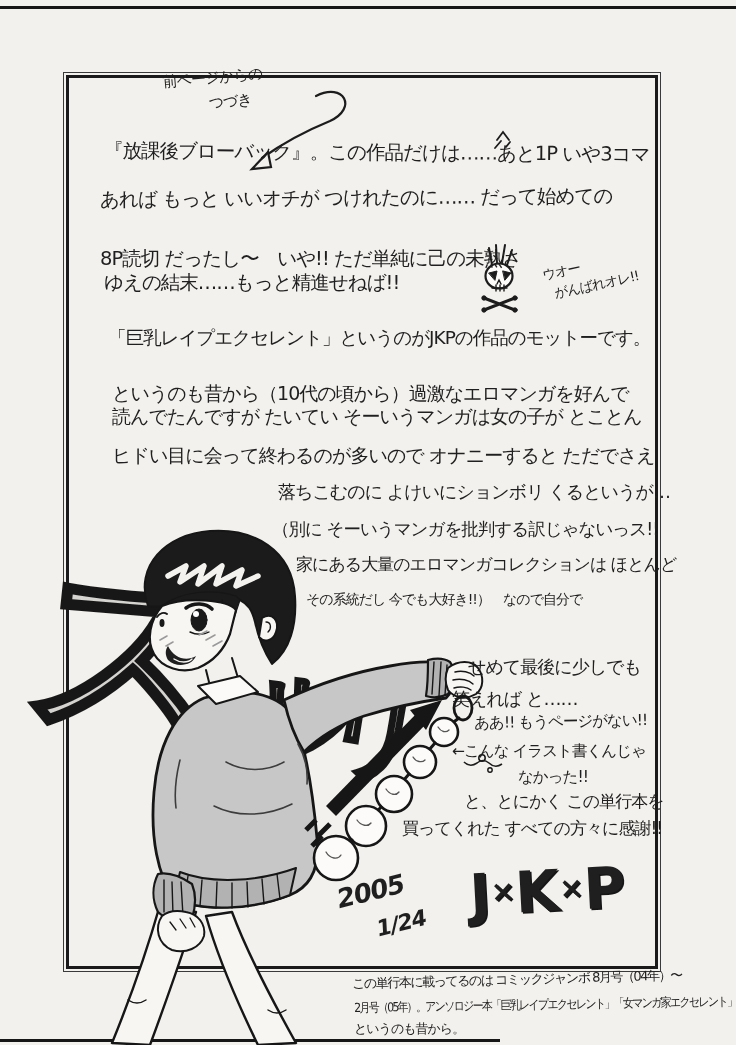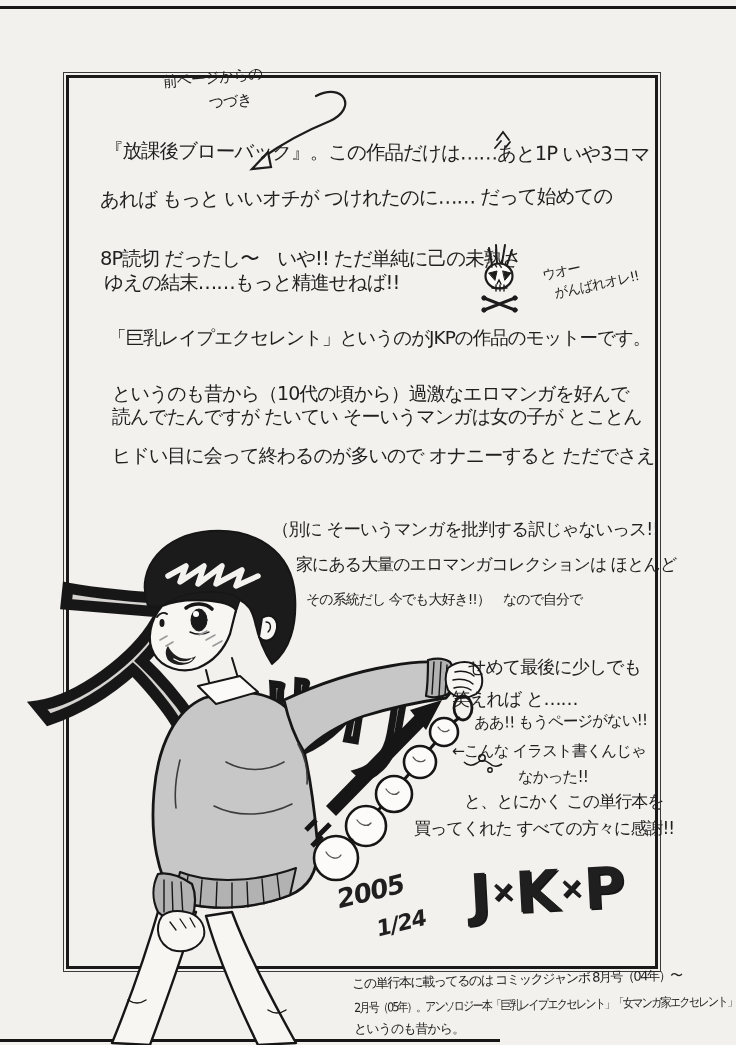--- a/index.html
+++ b/index.html
@@ -169,32 +169,33 @@
   <div class="t" style="left:100px;top:248px;font-size:19.5px;">8P読切 だったし〜　いや!! ただ単純に己の未熟さ</div>
   <div class="t" style="left:104px;top:272px;font-size:19.5px;">ゆえの結末……もっと精進せねば!!</div>
 
   <div class="t" style="left:541px;top:268px;font-size:13.5px;transform:rotate(-12deg);">ウオー</div>
   <div class="t" style="left:553px;top:286px;font-size:13.5px;transform:rotate(-12deg);">がんばれオレ!!</div>
 
   <div class="t" style="left:108px;top:327px;font-size:18.5px;">「巨乳レイプエクセレント」というのがJKPの作品のモットーです。</div>
   <div class="t" style="left:112px;top:367px;font-size:19px;margin-top:16px;">というのも昔から（10代の頃から）過激なエロマンガを好んで</div>
   <div class="t" style="left:112px;top:406px;font-size:19px;">読んでたんですが たいてい そーいうマンガは女の子が とことん</div>
   <div class="t" style="left:112px;top:445px;font-size:19px;">ヒドい目に会って終わるのが多いので オナニーすると ただでさえ</div>
+  <div class="t" style="left:278px;top:482px;font-size:18px;">落ちこむのに よけいにションボリ くるというが…</div>
   <div class="t" style="left:272px;top:519px;font-size:17.5px;">（別に そーいうマンガを批判する訳じゃないっス!!</div>
   <div class="t" style="left:296px;top:555px;font-size:17px;">家にある大量のエロマンガコレクションは ほとんど</div>
   <div class="t" style="left:306px;top:591px;font-size:14px;">その系統だし 今でも大好き!!）　なので自分で</div>
   <div class="t" style="left:468px;top:657px;font-size:18px;">せめて最後に少しでも</div>
   <div class="t" style="left:452px;top:689px;font-size:18px;">笑えれば と……</div>
 
   <div class="t" style="left:474px;top:715px;font-size:15.5px;transform:rotate(-1deg);">ああ!! もうページがない!!</div>
   <div class="t" style="left:452px;top:743px;font-size:15.5px;text-align:center;">←こんな イラスト書くんじゃ</div>
   <div class="t" style="left:518px;top:769px;font-size:15.5px;">なかった!!</div>
 
   <div class="t" style="left:464px;top:792px;font-size:17px;">と、とにかく この単行本を</div>
-  <div class="t" style="left:402px;top:819px;font-size:17px;margin-left:12px;">買ってくれた すべての方々に感謝!!</div>
+  <div class="t" style="left:402px;top:819px;font-size:17px;">買ってくれた すべての方々に感謝!!</div>
 
   <div class="t date-year" style="left:334px;top:886px;font-size:26px;transform:rotate(-14deg);">2005</div>
   <div class="t date-year" style="left:374px;top:917px;font-size:22px;transform:rotate(-14deg);">1/24</div>
 
   <div class="sig">
     <span class="L">J</span><span class="X">×</span><span class="L">K</span><span class="X">×</span><span class="L">P</span>
   </div>
 
   <div class="t" style="left:352px;top:977px;font-size:13px;letter-spacing:-1.5px;transform:rotate(-1.5deg);">この単行本に載ってるのは コミックジャンボ 8月号（04年）〜</div>
   <div class="t" style="left:354px;top:1001px;font-size:12.5px;letter-spacing:-2px;transform:rotate(-1deg) scaleX(0.88);">2月号（05年）。アンソロジー本「巨乳レイプエクセレント」「女マンガ家エクセレント」</div>

